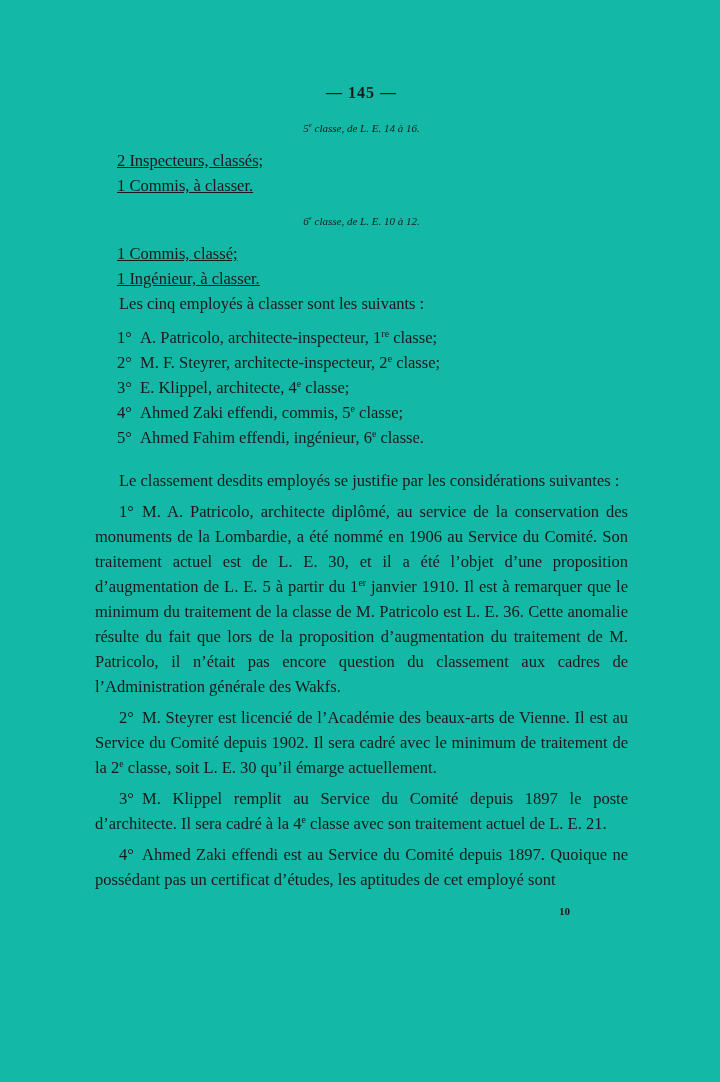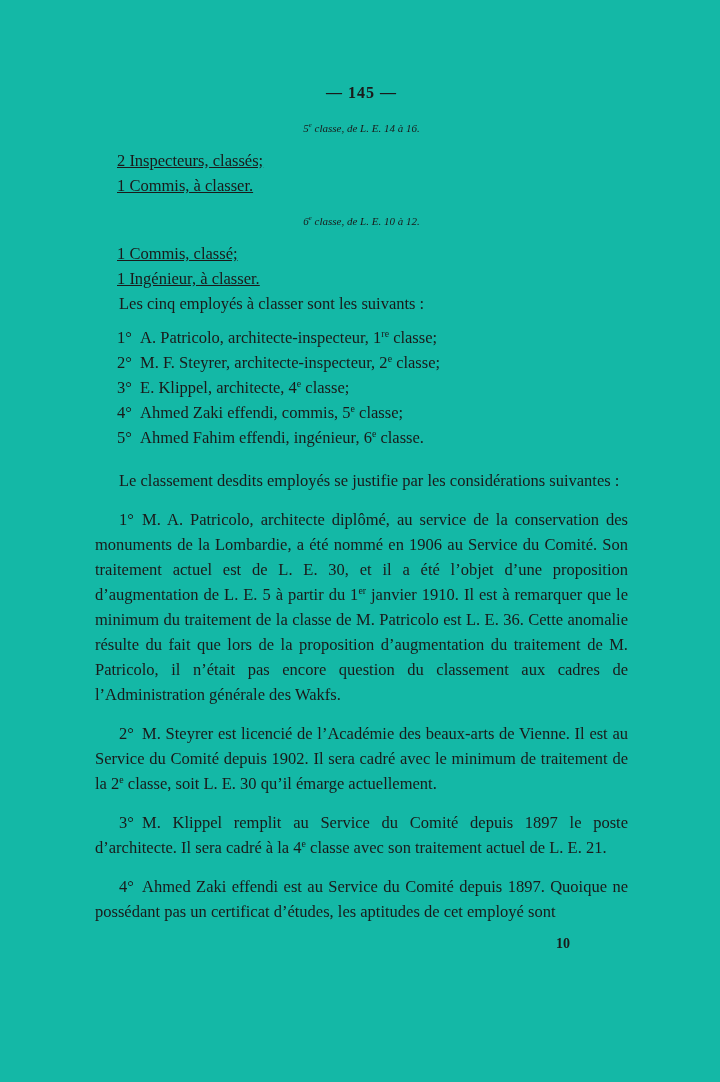--- a/index.html
+++ b/index.html
@@ -27,37 +27,37 @@
     font-style: italic;
     margin: 11px 0 7px 0;
     font-size: 11px;
   }
   .plainlist { padding-left: 22px; text-decoration: underline; }
   .plainlist .line { line-height: 25px; }
   .intro { text-indent: 24px; }
   .numlist { margin-top: 9px; padding-left: 22px; }
   .numlist .line { line-height: 25px; }
   .para {
-    margin-top: 14px;
+    margin-top: 6px;
     text-align: justify;
     text-indent: 24px;
     hyphens: auto;
     -webkit-hyphens: auto;
   }
   .para.lead { margin-top: 18px; }
   sup {
     font-size: 0.6em;
     line-height: 0;
     vertical-align: super;
   }
   .sigmark {
     margin-top: 7px;
     text-align: right;
     padding-right: 58px;
-    font-size: 14px;
+    font-size: 11px;
     font-weight: 700;
   }
 </style>
 </head>
 <body>
 
 <div class="page">
 
   <div class="pagenum">— 145 —</div>
 

